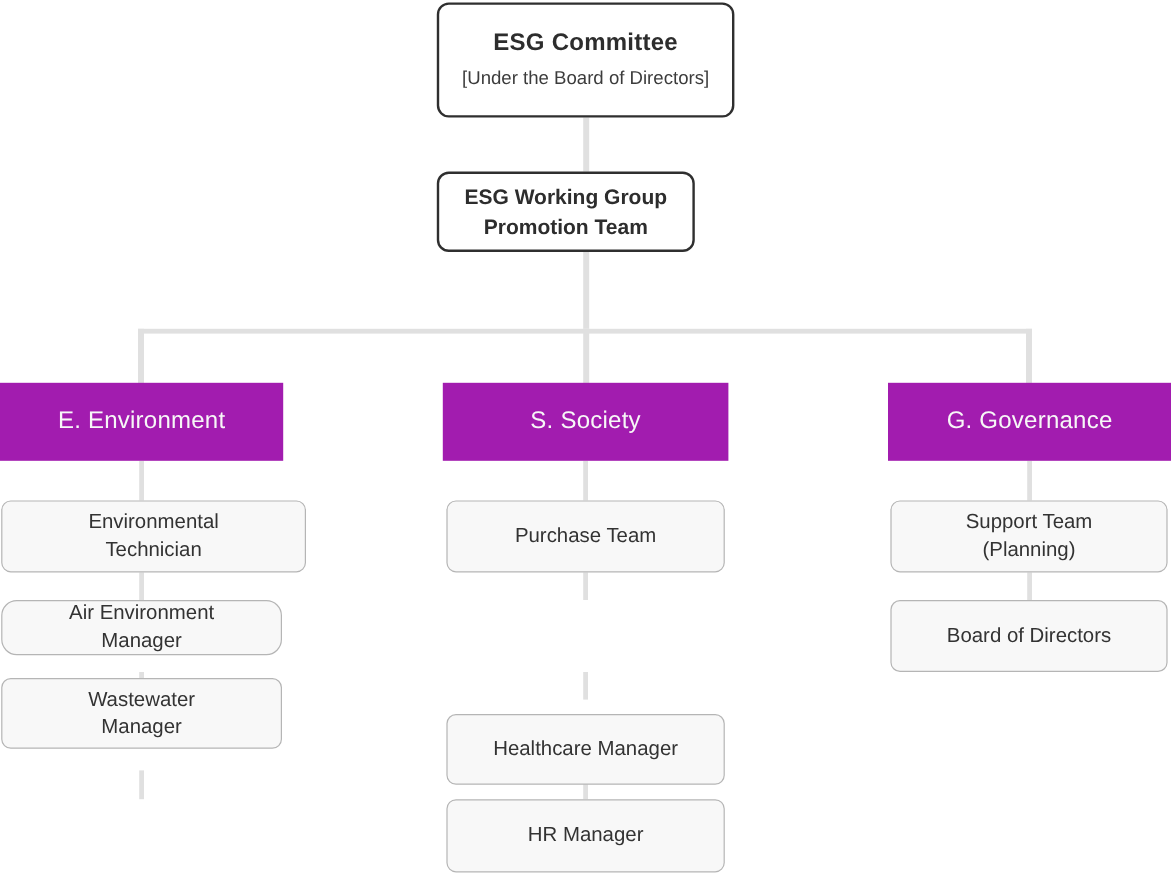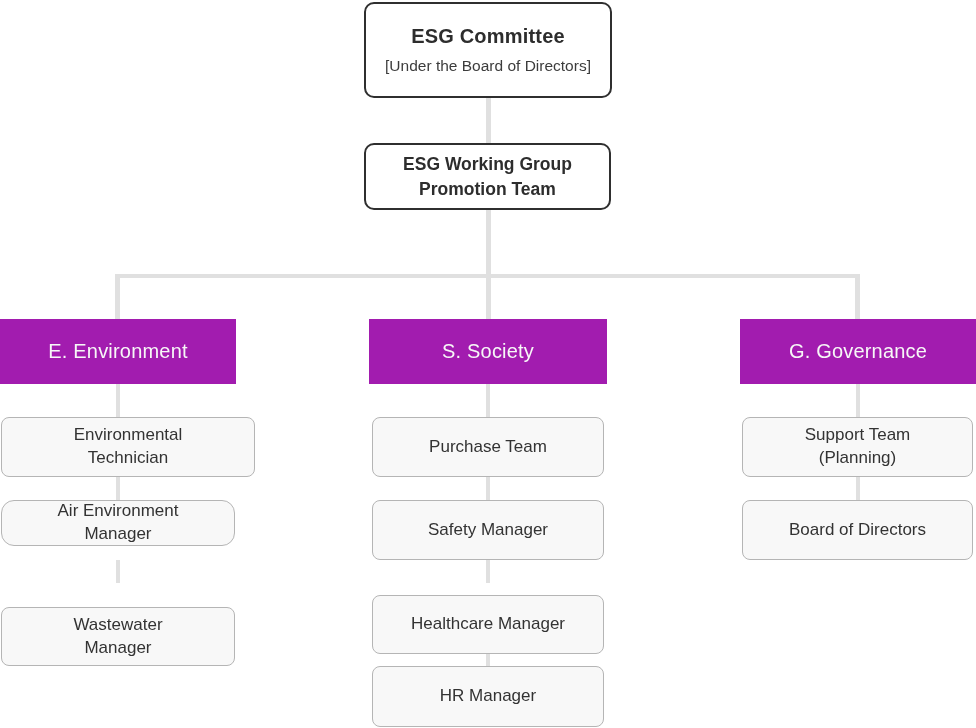--- a/index.html
+++ b/index.html
@@ -109,38 +109,37 @@
   <div class="line" style="left:486px; top:642px; width:4px; height:24px;"></div>
 
   <div class="line" style="left:856px; top:384px; width:4px; height:33px;"></div>
   <div class="line" style="left:856px; top:477px; width:4px; height:23px;"></div>
 
   <div class="top-box" style="left:364px; top:2px; width:248px; height:96px;">
     <div class="title">ESG Committee</div>
     <div class="subtitle">[Under the Board of Directors]</div>
   </div>
 
-  <div class="top-box" style="left:364px; top:143px; width:247px; height:67px;">
+  <div class="top-box" style="left:364px; top:143px; width:215px; height:67px;">
     <div class="title-two-line">ESG Working Group
 Promotion Team</div>
   </div>
 
   <div class="col-header" style="left:0px; top:319px; width:236px;">E. Environment</div>
   <div class="col-header" style="left:740px; top:319px; width:236px;">G. Governance</div>
   <div class="col-header" style="left:369px; top:319px; width:238px;">S. Society</div>
 
   <div class="node" style="left:1px; top:417px; width:254px; height:60px;">Environmental
 Technician</div>
   <div class="node" style="left:1px; top:500px; width:234px; height:46px;border-radius:13px;">Air Environment
 Manager</div>
-  <div class="node" style="left:1px; top:607px; width:234px; height:59px;">Wastewater
+  <div class="node" style="left:1px; top:565px; width:234px; height:59px;">Wastewater
 Manager</div>
 
   <div class="node" style="left:372px; top:417px; width:232px; height:60px;">Purchase Team</div>
-  <div class="node" style="left:372px; top:500px; width:232px; height:60px;">Safety Manager</div>
   <div class="node" style="left:372px; top:583px; width:232px; height:59px;margin-top:12px;">Healthcare Manager</div>
   <div class="node" style="left:372px; top:666px; width:232px; height:61px;">HR Manager</div>
 
   <div class="node" style="left:742px; top:417px; width:231px; height:60px;">Support Team
 (Planning)</div>
   <div class="node" style="left:742px; top:500px; width:231px; height:60px;text-align:right;">Board of Directors</div>
 
 </div>
 
 </body></html>

